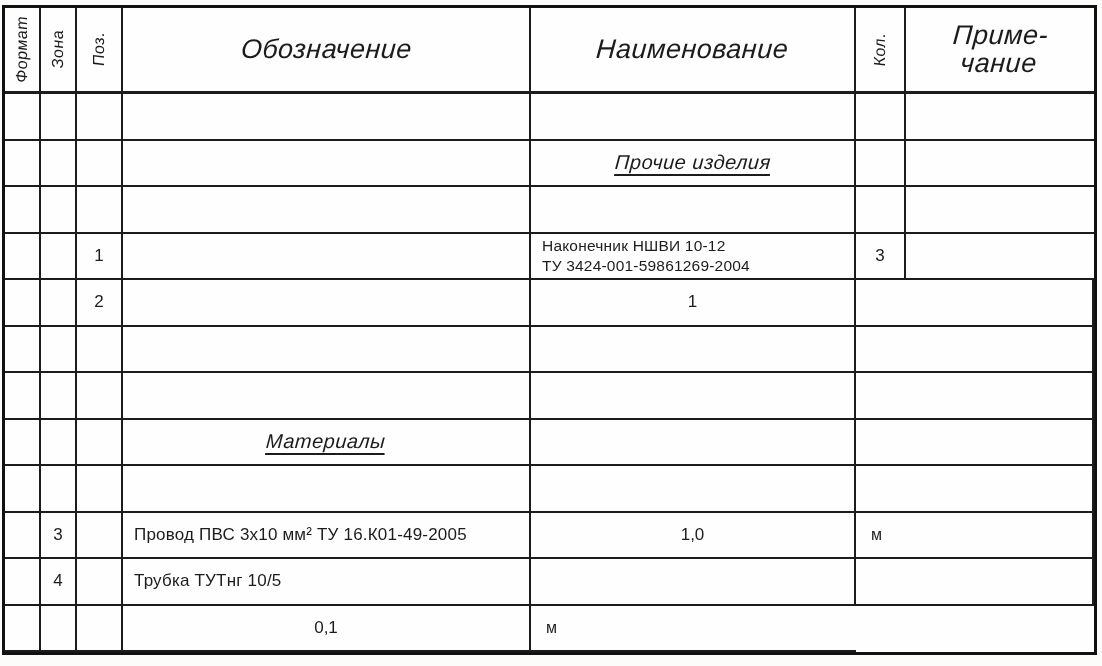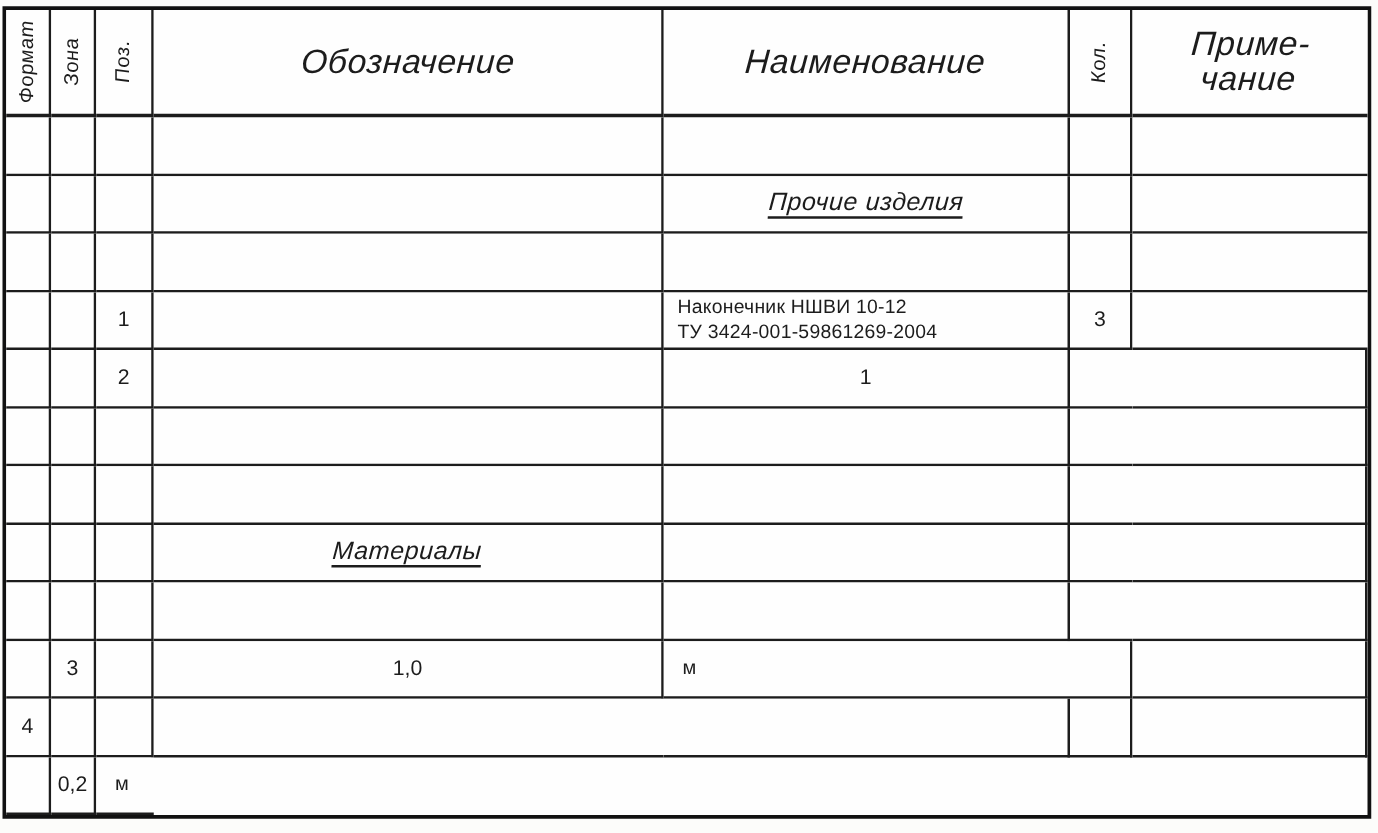--- a/index.html
+++ b/index.html
@@ -187,38 +187,44 @@
       <div class="cell c-desig"></div>
       <div class="cell c-name"></div>
       <div class="cell c-qty"></div>
       <div class="cell c-note lastcol"></div>
       <div class="cell c-fmt"></div>
       <div class="cell c-zone"></div>
       <div class="cell c-pos">
         <span class="t">3</span>
       </div>
       <div class="cell c-desig"></div>
+      <div class="cell c-name item">
+        <span class="t">Провод ПВС 3х10 мм² ТУ 16.К01-49-2005</span>
+      </div>
       <div class="cell c-qty">
         <span class="t">1,0</span>
       </div>
       <div class="cell c-note lastcol">
         <span class="t">м</span>
       </div>
       <div class="cell c-fmt"></div>
       <div class="cell c-zone"></div>
       <div class="cell c-pos">
         <span class="t">4</span>
       </div>
       <div class="cell c-desig"></div>
-      <div class="cell c-qty"></div>
-      <div class="cell c-note lastcol"></div>
-      <div class="cell c-fmt"></div>
-      <div class="cell c-zone"></div>
-      <div class="cell c-pos"></div>
-      <div class="cell c-desig"></div>
-      <div class="cell c-qty">
-        <span class="t">0,2</span>
+      <div class="cell c-name item">
+        <span class="t">Трубка ТУТнг 10/5</span>
+      </div>
+      <div class="cell c-qty"></div>
+      <div class="cell c-note lastcol"></div>
+      <div class="cell c-fmt"></div>
+      <div class="cell c-zone"></div>
+      <div class="cell c-pos"></div>
+      <div class="cell c-desig"></div>
+      <div class="cell c-qty">
+        <span class="t">0,1</span>
       </div>
       <div class="cell c-note lastcol">
         <span class="t">м</span>
       </div>
     </div>
 </div>
 
 </body></html>

